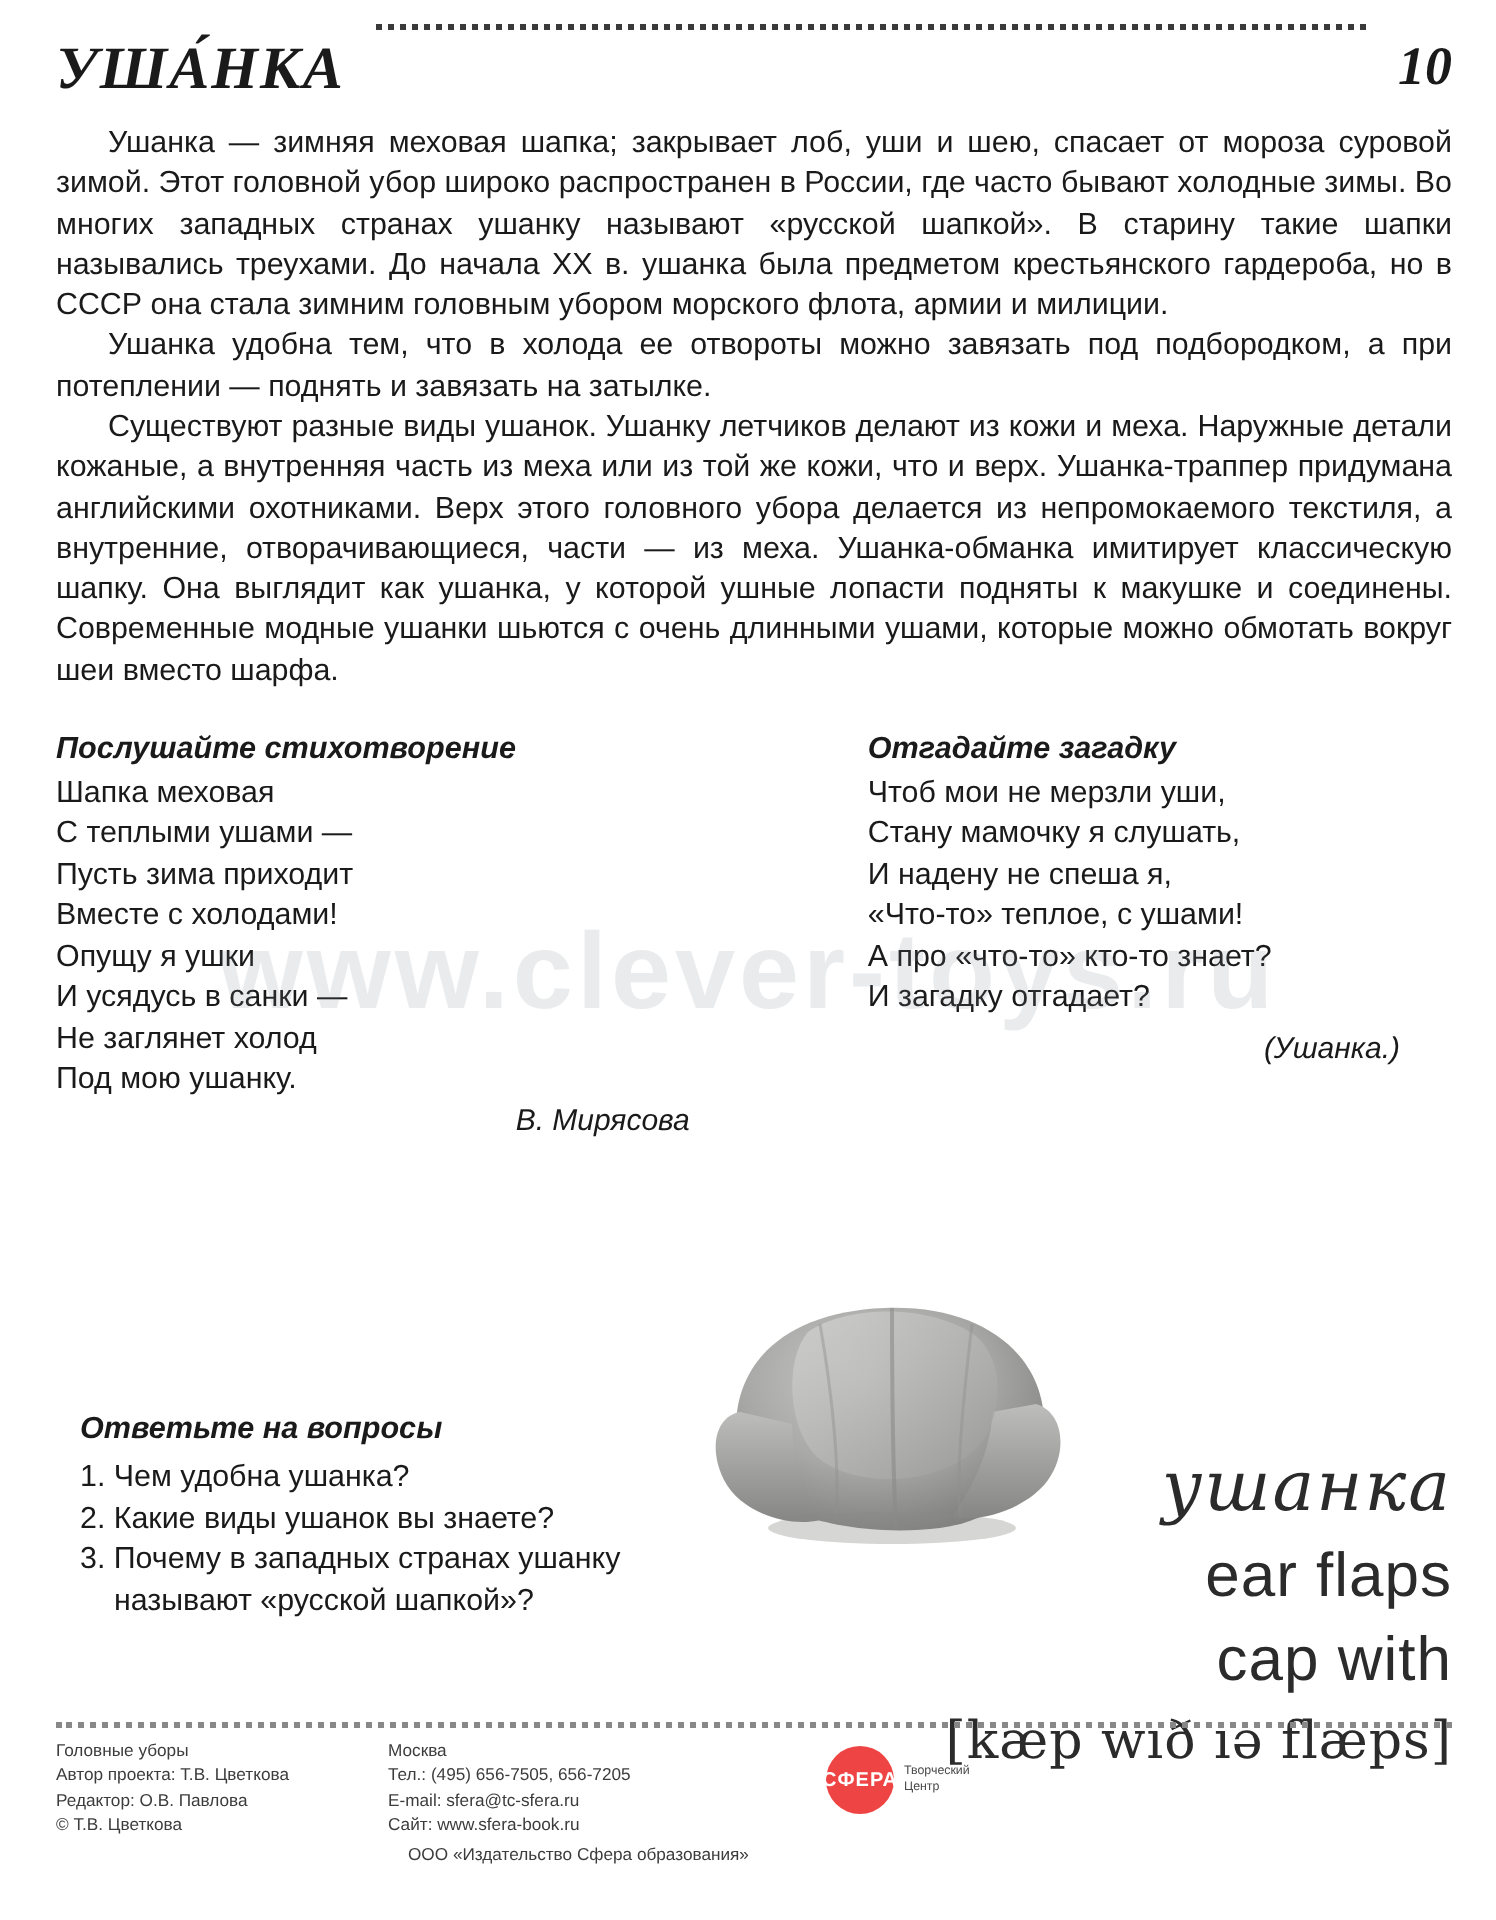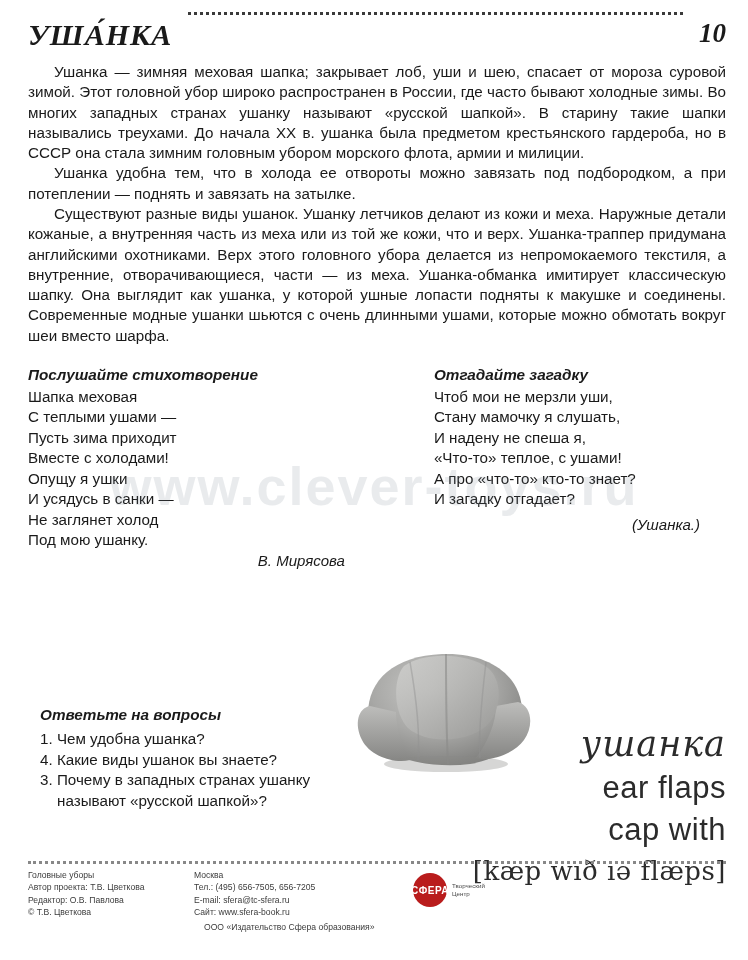--- a/index.html
+++ b/index.html
@@ -194,21 +194,21 @@
   .footer-logo {
     display: flex;
     align-items: center;
     gap: 5px;
     margin-left: 8px;
     margin-top: 4px;
   }
   .logo-circle {
     width: 34px; height: 34px;
     border-radius: 50%;
-    background: #b91c1c;
+    background: #ef4444;
     color: #fff;
     font-size: 10px;
     font-weight: bold;
     display: flex;
     align-items: center;
     justify-content: center;
     letter-spacing: 0.5px;
   }
   .logo-text {
     font-size: 6.2px;
@@ -269,21 +269,21 @@
       <div class="riddle-answer">(Ушанка.)</div>
     </div>
   </div>
 
   <div class="questions">
     <div class="sec-title">Ответьте на вопросы</div>
     <div class="q-item">
       <span>1. Чем удобна ушанка?</span>
     </div>
     <div class="q-item">
-      <span>4. Какие виды ушанок вы знаете?</span>
+      <span>2. Какие виды ушанок вы знаете?</span>
     </div>
     <div class="q-item">
       <span>3. Почему в западных странах ушанку</span>
       <span class="q-sub">называют «русской шапкой»?</span>
     </div>
   </div>
 
   <div class="hat-wrap">
     <svg class="hat-svg" width="190" height="140" viewBox="0 0 190 140">
       <defs>

